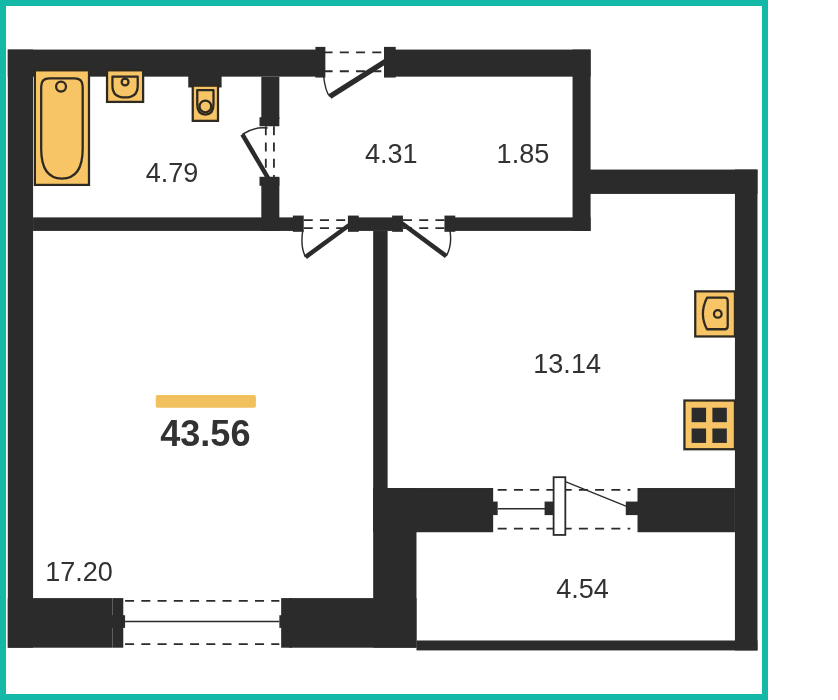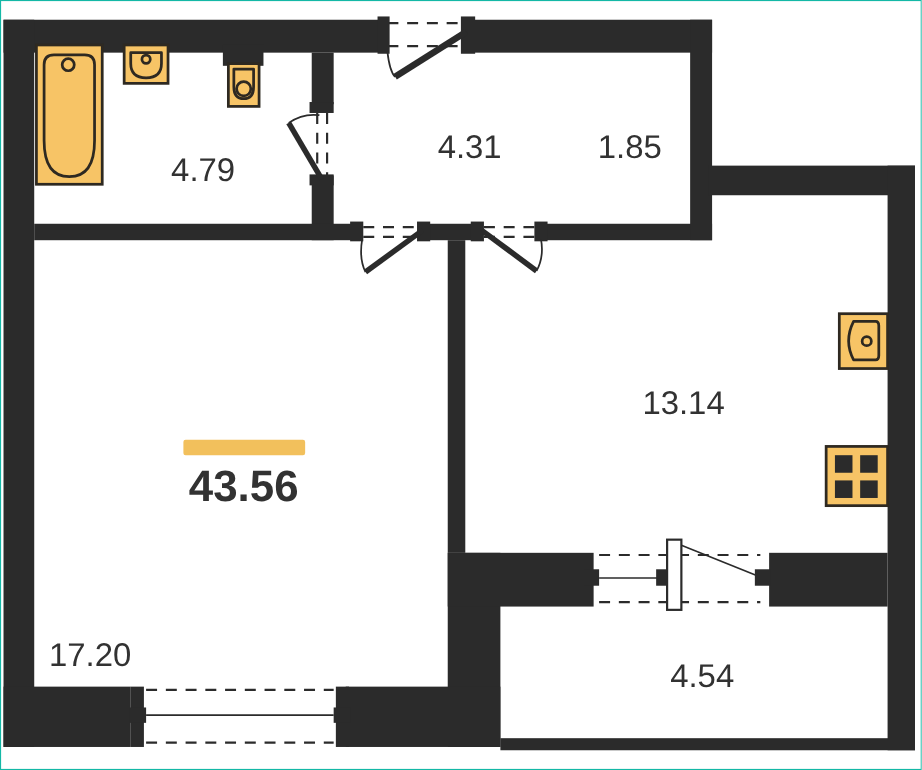--- a/index.html
+++ b/index.html
@@ -1,18 +1,18 @@
 <!DOCTYPE html>
 <html style="--wall: #2b2b2b; --fixture_fill: #f7c466; --fixture_outline: #2e2921; --accent_bar: #f2c05c; --label_text: #323232;"><head>
 <meta charset="utf-8">
 <style>
   html,body{margin:0;padding:0;background:#ffffff;}
   .stage{
-    width:838px;height:700px;position:relative;background:#ffffff;
-    border:1px solid #14b8a6;box-sizing:border-box;overflow:hidden;
+    width:768px;height:700px;position:relative;background:#ffffff;
+    border:6px solid #14b8a6;box-sizing:border-box;overflow:hidden;
     font-family:"Liberation Sans",sans-serif;
   }
   svg{display:block;width:100%;height:100%;}
   .wall{fill:var(--wall,#2b2b2b);}
   .jamb{fill:var(--wall,#2b2b2b);}
   .opening{fill:#ffffff;}
   .dash{stroke:var(--wall,#2b2b2b);stroke-width:2;stroke-dasharray:10 8;fill:none;}
   .leaf{stroke:var(--wall,#2b2b2b);fill:none;stroke-linecap:butt;}
   .arc{stroke:var(--wall,#2b2b2b);stroke-width:1.6;fill:none;}
   .winline{stroke:var(--wall,#2b2b2b);stroke-width:1.5;fill:none;}

